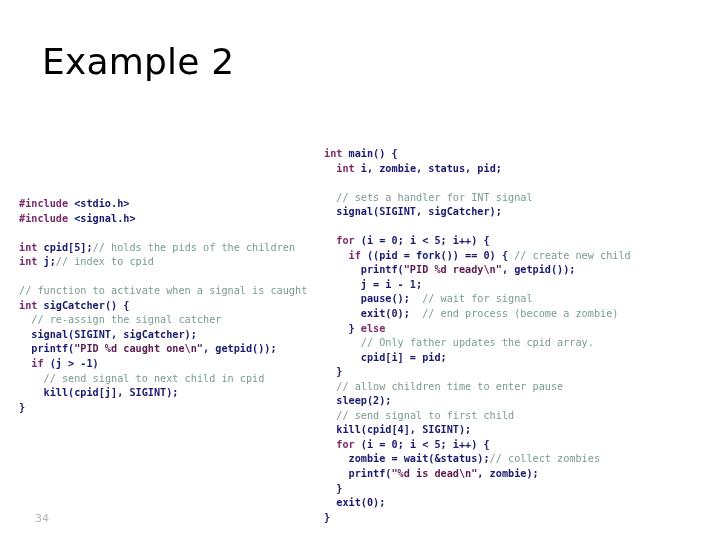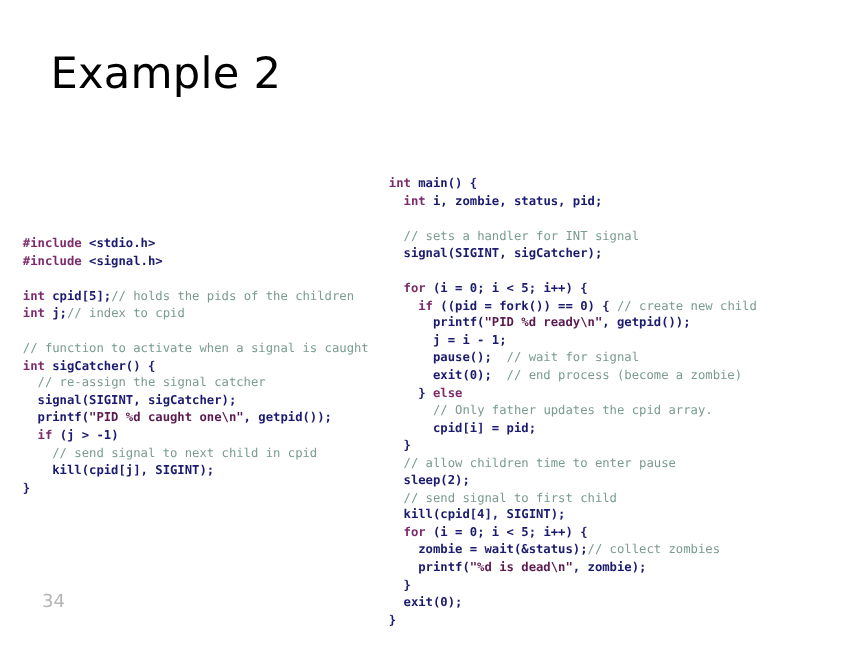--- a/index.html
+++ b/index.html
@@ -63,23 +63,23 @@
   .tok-kw   { color: #7c2a6b; font-weight: bold; }   
   .tok-id   { color: #1a1a6e; font-weight: bold; }   
   .tok-cm   { color: #7a9b90; }                      
   .tok-str  { color: #5b1a4e; font-weight: bold; }   
   .tok-pl   { color: #1a1a6e; font-weight: normal; } 
 
   
   #page-number {
     position: absolute;
     left: 35px;
-    top: 492px;
+    top: 512px;
     font-family: "DejaVu Sans", sans-serif;
-    font-size: 15px;
+    font-size: 11px;
     color: #b5b5b5;
   }
 </style>
 </head>
 <body>
 
 <div id="slide">
 
   <div id="slide-title">Example 2</div>
 

